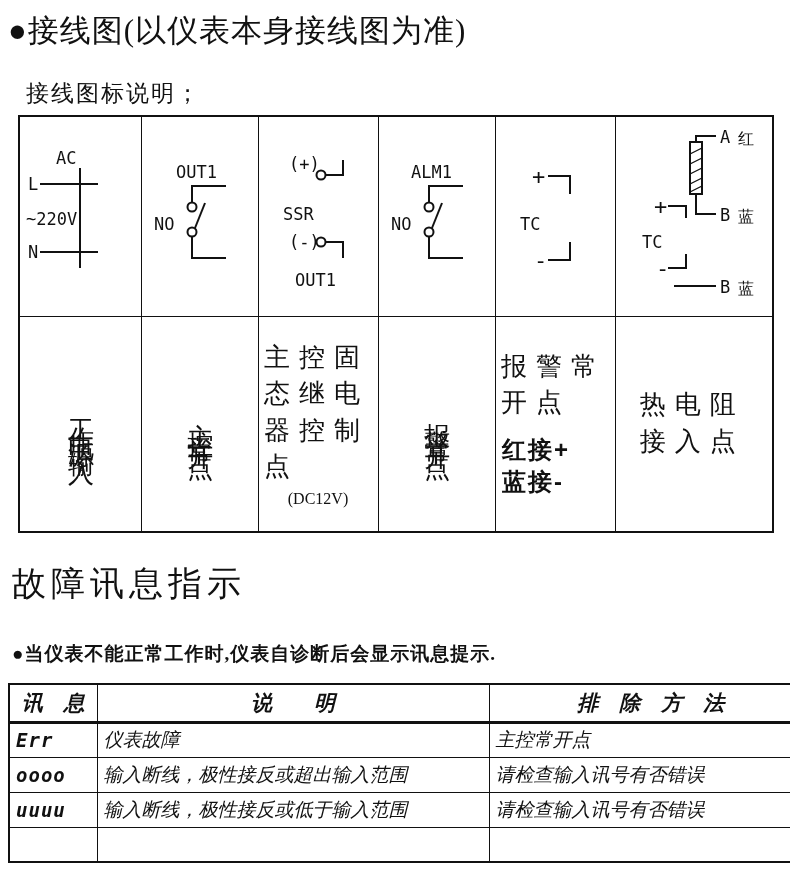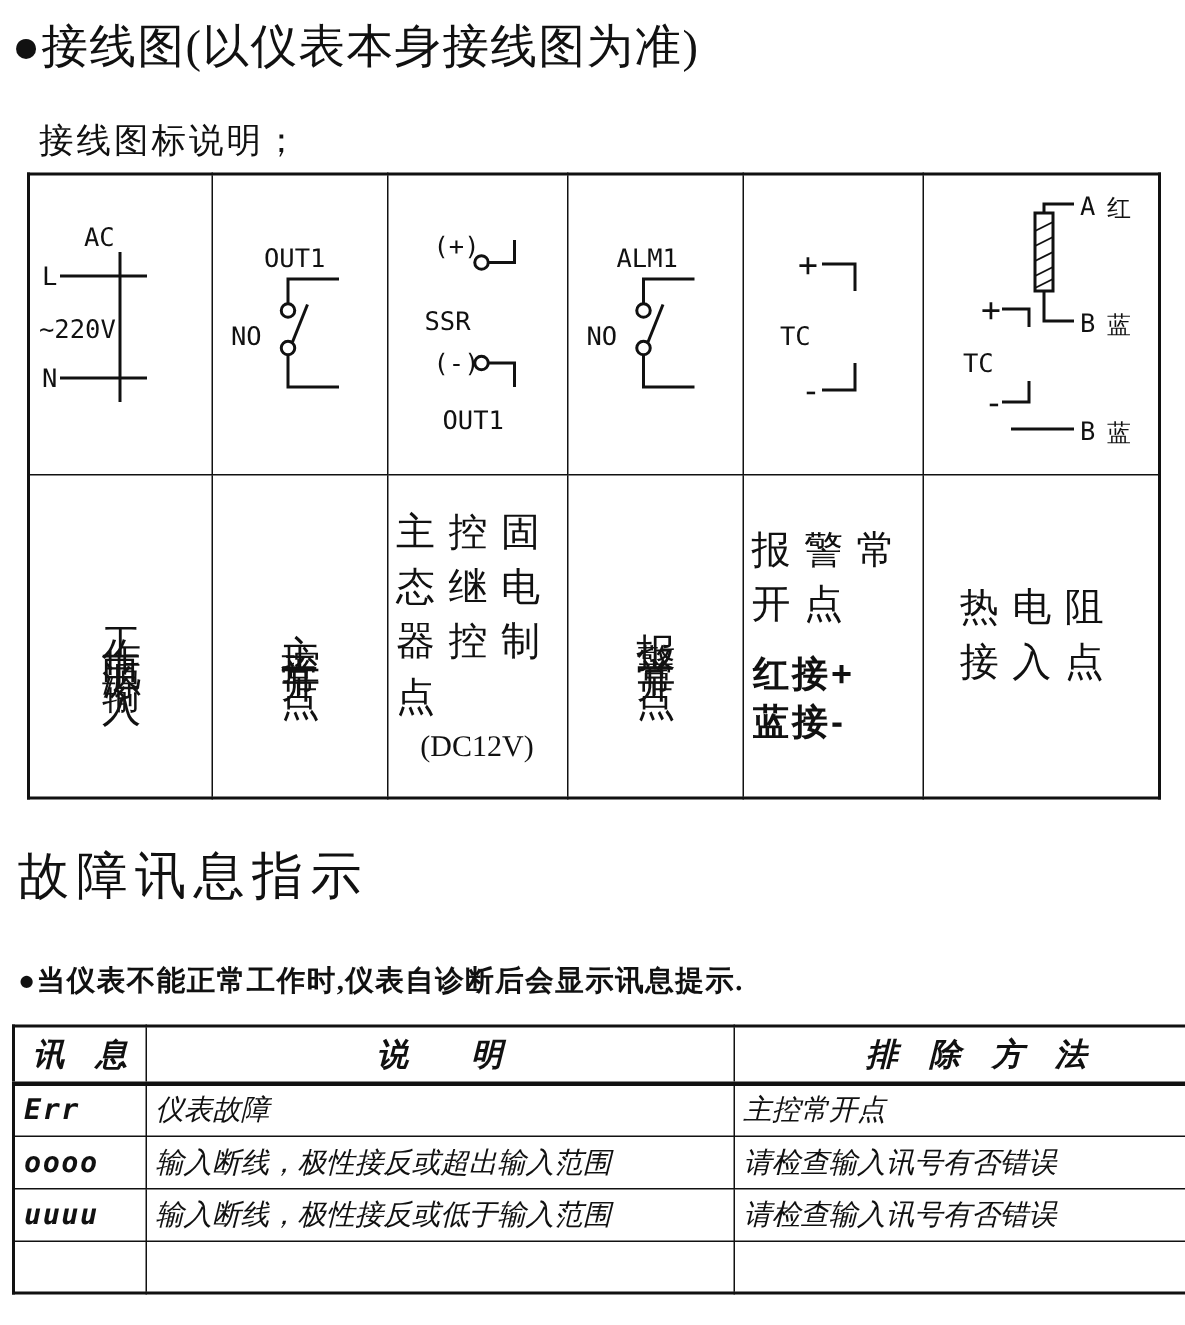--- a/index.html
+++ b/index.html
@@ -23,21 +23,21 @@
   .vlabel {
     display: inline-block;
     writing-mode: vertical-rl; text-orientation: upright;
     font-size: 26px; letter-spacing: 8px; line-height: 1.1;
   }
   .hlabel {
     width: 108px; margin: 0 auto; text-align: left;
     font-size: 26px; letter-spacing: 9px; line-height: 1.4;
     word-break: break-all;
   }
-  .ssr-sub { font-size: 20px; margin-top: 4px; letter-spacing: 0; }
+  .ssr-sub { font-size: 16px; margin-top: 4px; letter-spacing: 0; }
   .subwrap { width: 106px; margin: 12px auto 0; text-align: left;
              font-size: 24px; font-weight: bold; letter-spacing: 2px; line-height: 1.35;
              font-family: "Liberation Sans", sans-serif; }
 
   svg { display: block; margin: 0 auto; }
   .wire { stroke: #111; stroke-width: 2; fill: none; }
   .thin { stroke: #111; stroke-width: 1.3; fill: none; }
   .term { stroke: #111; stroke-width: 2; fill: #fff; }
   .dtext { font-family: "DejaVu Sans Mono", monospace; font-size: 17px; fill: #111; }
   .dsign { font-family: "DejaVu Sans Mono", monospace; font-size: 22px; fill: #111; }

